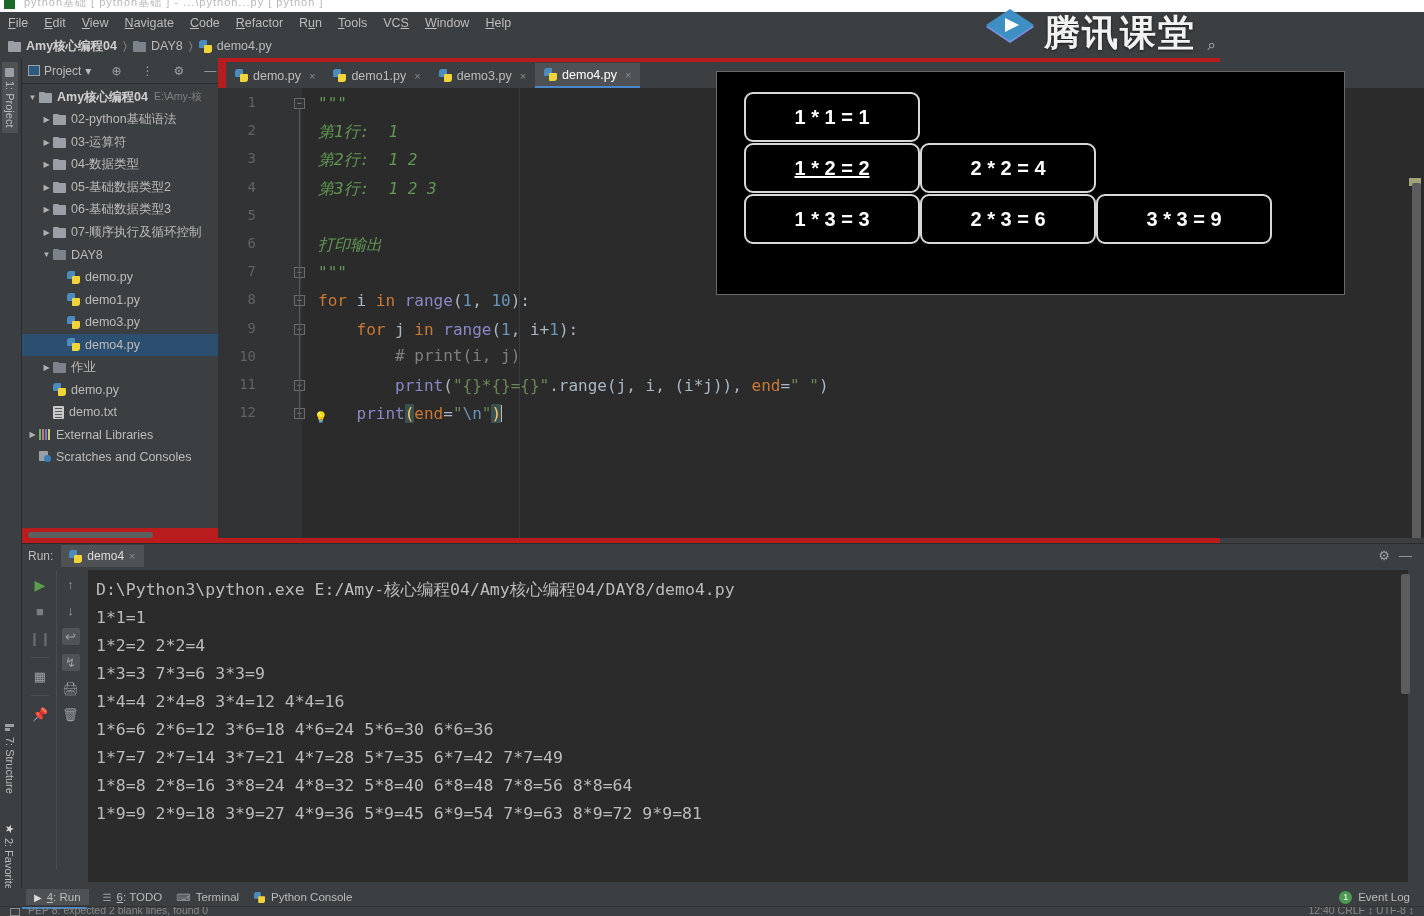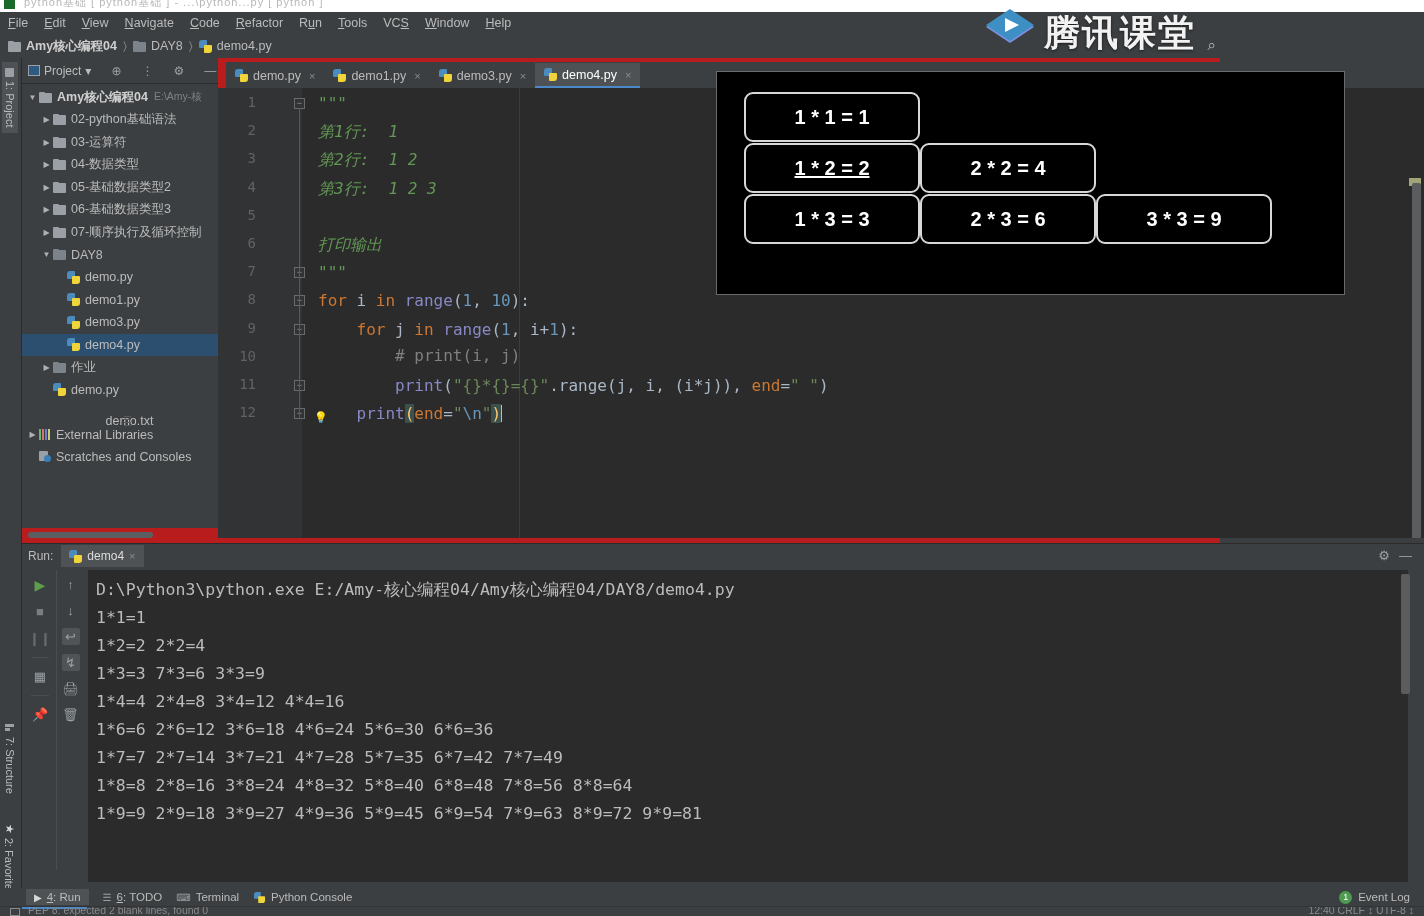--- a/index.html
+++ b/index.html
@@ -325,21 +325,21 @@
         <div class="tnode" style="padding-left: 18px;">
           <span class="tarrow">▶</span>
           <span class="ico-folder dk"></span>
           <span class="tlabel">作业</span>
         </div>
         <div class="tnode" style="padding-left: 18px;">
           <span class="tarrow"></span>
           <span class="ico-py"></span>
           <span class="tlabel">demo.py</span>
         </div>
-        <div class="tnode" style="padding-left: 18px; flex-direction: column;">
+        <div class="tnode" style="padding-left: 18px;">
           <span class="tarrow"></span>
           <span class="ico-txt"></span>
           <span class="tlabel">demo.txt</span>
         </div>
         <div class="tnode" style="padding-left: 4px;">
           <span class="tarrow">▶</span>
           <span class="libs-ico"></span>
           <span class="tlabel">External Libraries</span>
         </div>
         <div class="tnode" style="padding-left: 4px;">

